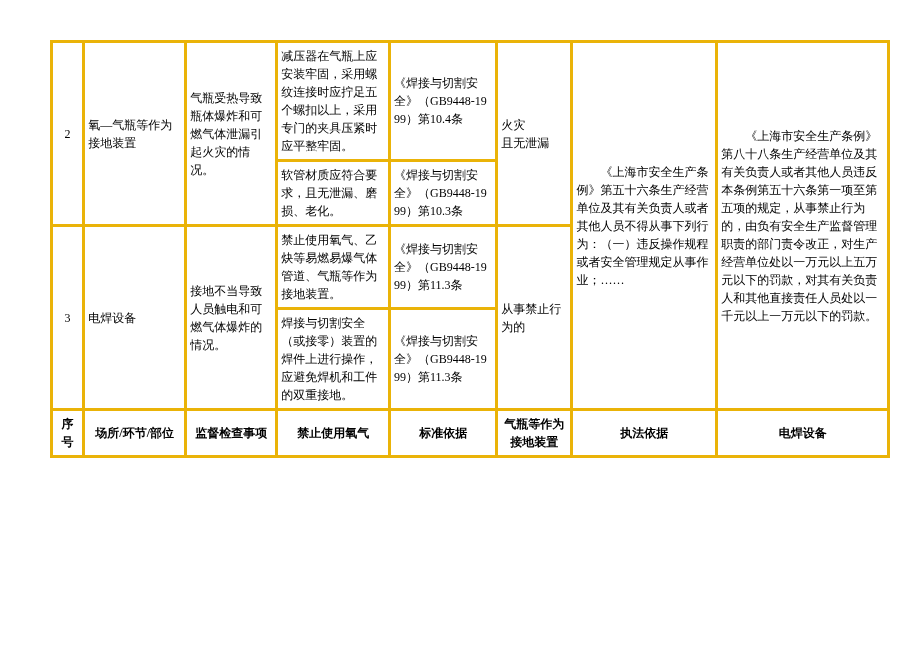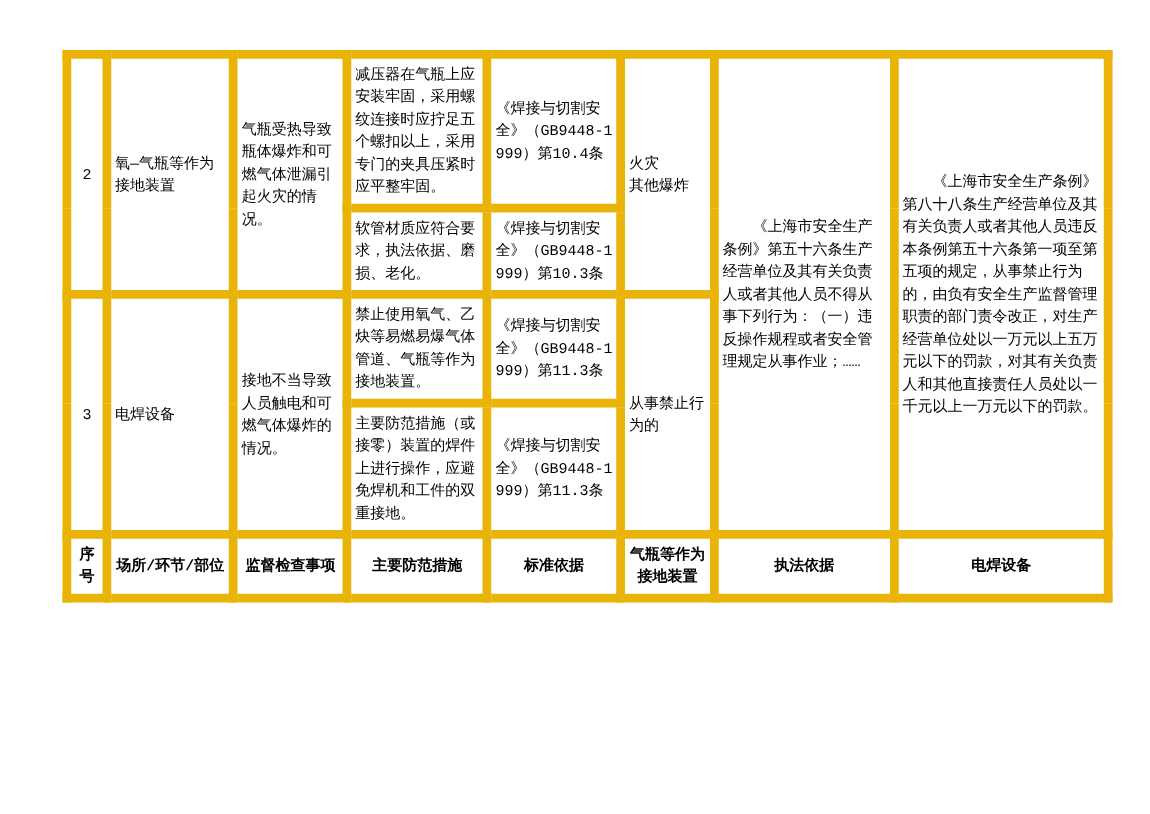--- a/index.html
+++ b/index.html
@@ -16,26 +16,25 @@
     box-sizing: border-box;
     padding: 40px 30px 20px 50px;
     position: relative;
   }
   table {
     border-collapse: collapse;
     width: 100%;
     table-layout: fixed;
   }
   td, th {
-    border: 7px solid #eab308;
+    border: 3px solid #eab308;
     padding: 4px 3px;
     vertical-align: middle;
     word-break: break-all;
     line-height: 1.5;
-    font-family: Liberation Mono, monospace;
   }
   .c-num   { width: 30px;  text-align: center; }
   .c-place { width: 95px;   text-align: left; }
   .c-insp  { width: 85px;  text-align: left; }
   .c-meas  { width: 105px; text-align: left; }
   .c-std   { width: 100px;  text-align: left; }
   .c-acc   { width: 70px;  }
   .c-law   { width: 135px; text-align: left; }
   .c-pen   { width: 160px; text-align: left; }
   .ctr { text-align: center; }
@@ -61,47 +60,47 @@
     </colgroup>
 
     <tbody>
         <tr>
       <td class="ctr" rowspan="2">2</td>
       <td rowspan="2">氧—气瓶等作为接地装置</td>
       <td rowspan="2">气瓶受热导致瓶体爆炸和可燃气体泄漏引起火灾的情况。</td>
       <td>减压器在气瓶上应安装牢固，采用螺纹连接时应拧足五个螺扣以上，采用专门的夹具压紧时应平整牢固。</td>
       <td>《焊接与切割安全》（GB9448-1999）第10.4条</td>
       <td rowspan="2" style="white-space:pre-line;">火灾
-其他爆炸</td>
+且无泄漏</td>
       <td rowspan="4">　　《上海市安全生产条例》第五十六条生产经营单位及其有关负责人或者其他人员不得从事下列行为：（一）违反操作规程或者安全管理规定从事作业；……</td>
       <td rowspan="4">　　《上海市安全生产条例》第八十八条生产经营单位及其有关负责人或者其他人员违反本条例第五十六条第一项至第五项的规定，从事禁止行为的，由负有安全生产监督管理职责的部门责令改正，对生产经营单位处以一万元以上五万元以下的罚款，对其有关负责人和其他直接责任人员处以一千元以上一万元以下的罚款。</td>
     </tr>
     <tr>
-      <td>软管材质应符合要求，执法依据、磨损、老化。</td>
+      <td>软管材质应符合要求，且无泄漏、磨损、老化。</td>
       <td>《焊接与切割安全》（GB9448-1999）第10.3条</td>
     </tr>
 
     <tr>
       <td class="ctr" rowspan="2">3</td>
       <td rowspan="2">电焊设备</td>
       <td rowspan="2">接地不当导致人员触电和可燃气体爆炸的情况。</td>
       <td>禁止使用氧气、乙炔等易燃易爆气体管道、气瓶等作为接地装置。</td>
       <td>《焊接与切割安全》（GB9448-1999）第11.3条</td>
       <td rowspan="2">从事禁止行为的</td>
     </tr>
     <tr>
-      <td>主要防范措施（或接零）装置的焊件上进行操作，应避免焊机和工件的双重接地。</td>
+      <td>焊接与切割安全（或接零）装置的焊件上进行操作，应避免焊机和工件的双重接地。</td>
       <td>《焊接与切割安全》（GB9448-1999）第11.3条</td>
     </tr>
 
     <tr class="header">
       <td>序号</td>
       <td>场所/环节/部位</td>
       <td>监督检查事项</td>
-      <td>主要防范措施</td>
+      <td>禁止使用氧气</td>
       <td>标准依据</td>
       <td>气瓶等作为接地装置</td>
       <td>执法依据</td>
       <td>电焊设备</td>
     </tr>
   </tbody>
     </table>
 </div>
 
 </body></html>

